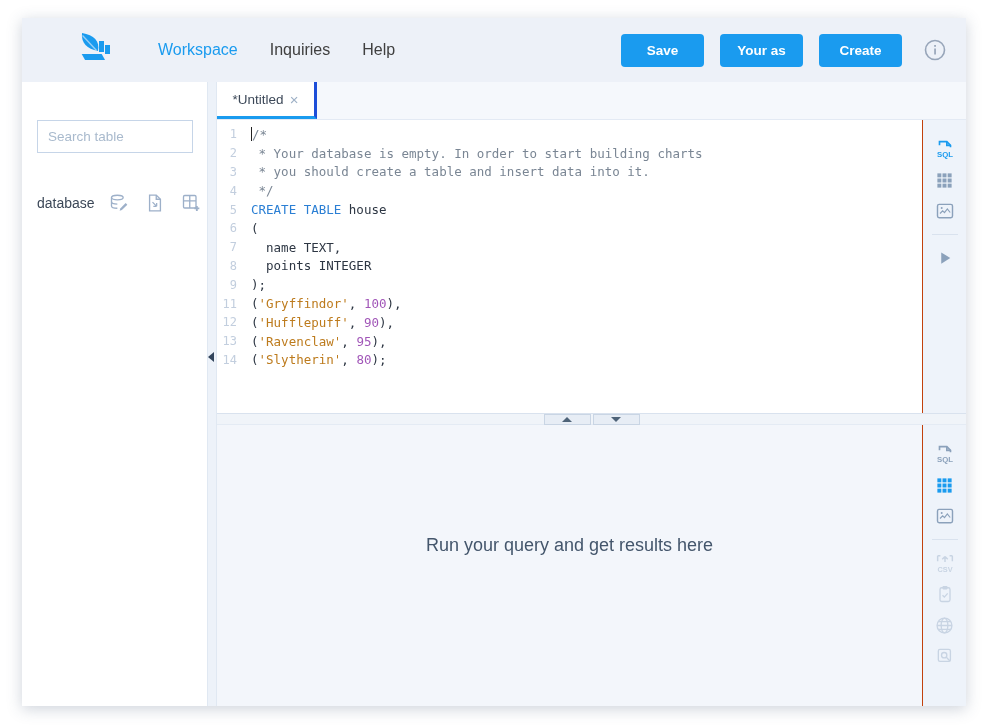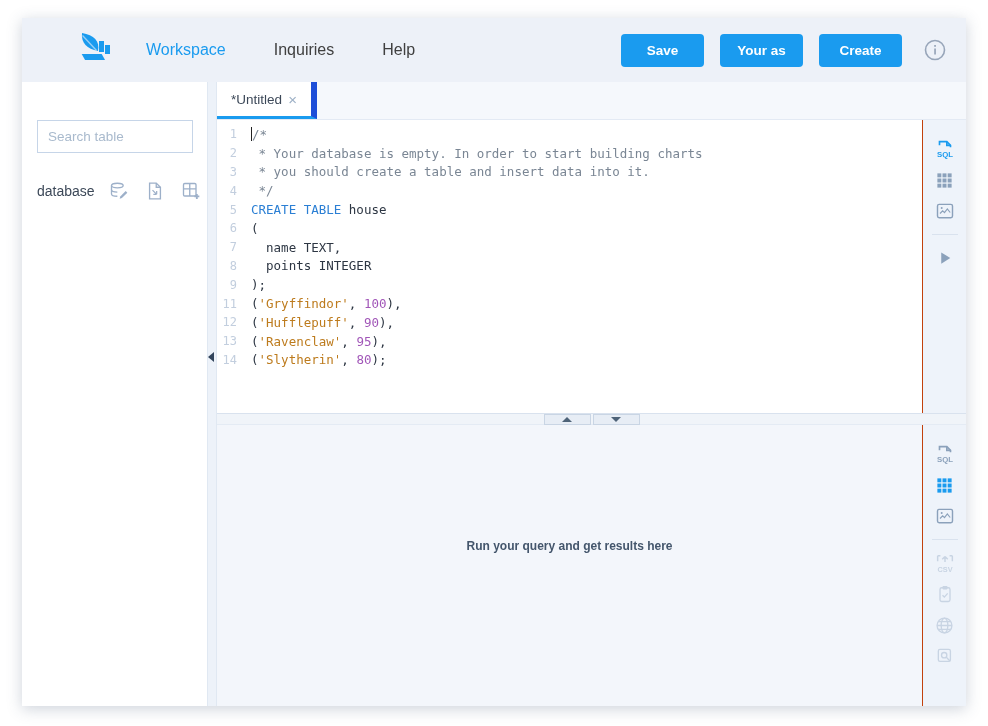--- a/index.html
+++ b/index.html
@@ -9,21 +9,21 @@
     position:absolute; left:22px; top:18px; width:944px; height:688px;
     background:#ffffff; box-shadow:0 3px 14px rgba(60,80,110,0.25);
     display:flex; flex-direction:column;
   }
 
   
   .header {
     height:64px; background:#edf1f8; display:flex; align-items:center; flex:none;
   }
   .logo { margin-left:52px; width:40px; height:36px; flex:none; cursor:pointer; }
-  .nav { display:flex; align-items:center; margin-left:32px; gap:48px; }
+  .nav { display:flex; align-items:center; margin-left:44px; gap:32px; }
   .nav-item { font-size:16px; color:#404040; cursor:pointer; }
   .nav-item.active { color:#1a9bef; }
   .header-spacer { flex:1; }
   .btn {
     min-width:83px; height:33px; padding:0 6px; margin-left:16px;
     background:#1a9bef; color:#fff; border:none; border-radius:4px;
     font-size:13.5px; font-weight:bold; font-family:"Liberation Sans",sans-serif;
     cursor:pointer;
   }
   .info-btn { margin-left:22px; margin-right:20px; width:22px; height:22px; color:#97a5b9; cursor:pointer; }
@@ -32,42 +32,42 @@
   .content { flex:1; display:flex; min-height:0; }
 
   
   .sidebar { width:185px; background:#ffffff; padding:38px 14px 0 15px; flex:none; }
   .search-input {
     width:100%; height:33px; border:1px solid #c6d5e8; border-radius:0;
     padding:0 10px; font-size:13.5px; color:#3f4a5a; background:#fff;
     font-family:"Liberation Sans",sans-serif; outline:none;
   }
   .search-input::placeholder { color:#a9bacd; }
-  .db-row { margin-top:28px; display:flex; align-items:center; }
+  .db-row { margin-top:40px; display:flex; align-items:center; }
   .db-label { font-size:14px; color:#3c4858; }
   .db-icons { display:flex; align-items:center; gap:16px; margin-left:14px; color:#9db0c9; }
   .db-icons .ic { width:20px; height:20px; cursor:pointer; }
 
   
   .gutter {
     width:10px; background:#edf2f9; border-left:1px solid #e0e8f2; border-right:1px solid #e0e8f2;
     position:relative; flex:none; cursor:col-resize;
   }
   .gutter .collapse-arrow {
     position:absolute; top:270px; left:0px; width:0; height:0;
     border-top:5px solid transparent; border-bottom:5px solid transparent;
     border-right:6px solid #33455c; cursor:pointer;
   }
 
   
   .main { flex:1; display:flex; flex-direction:column; min-width:0; }
 
   .tabstrip { height:38px; background:#f5f8fc; border-bottom:1px solid #e3eaf4; display:flex; flex:none; }
   .tab {
-    width:100px; background:#ffffff; border-right:6px solid #1d4ed8;
+    width:100px; background:#ffffff; border-right:3px solid #1d4ed8;
     display:flex; align-items:center; justify-content:center; gap:6px;
     border-bottom:3px solid #1a9bef; cursor:pointer;
   }
   .tab-label { font-size:13.5px; color:#3c4858; }
   .tab-close { font-size:15px; color:#9db0c6; cursor:pointer; line-height:1; }
 
   .editor-row { height:293px; display:flex; flex:none; min-width:0; }
   .editor { flex:1; background:#ffffff; padding-top:5px; overflow:hidden; position:relative; }
   .code-line { display:flex; height:18.8px; align-items:center; }
   .ln {
@@ -92,21 +92,21 @@
     width:47px; height:11px; background:#e7edf5; border:1px solid #c9d5e4;
     display:flex; align-items:center; justify-content:center; cursor:pointer; padding:0;
   }
   .tri-up { width:0; height:0; border-left:5px solid transparent; border-right:5px solid transparent; border-bottom:5px solid #4e6378; }
   .tri-down { width:0; height:0; border-left:5px solid transparent; border-right:5px solid transparent; border-top:5px solid #4e6378; }
 
   .results-row { flex:1; display:flex; min-height:0; }
   .results {
     flex:1; background:#f3f6fb; display:flex; align-items:center; justify-content:center;
   }
-  .results-placeholder { font-size:12px; color:#44566c; margin-bottom:40px;font-weight:bold; }
+  .results-placeholder { font-size:18px; color:#44566c; margin-bottom:40px; }
 
   
   .rail {
     width:44px; background:#eef3fa; border-left:1px solid #c2410c; flex:none;
     display:flex; flex-direction:column; align-items:center; padding-top:16px; gap:5px;
   }
   .rail-icon { width:26px; height:26px; display:flex; align-items:center; justify-content:center; color:#8ba1bb; cursor:pointer; }
   .rail-icon.active { color:#1a9bef; }
   .rail-icon.disabled { color:#c8d4e3; cursor:default; }
   .rail-divider { width:26px; height:1px; background:#d9e2ee; margin:5px 0; }

